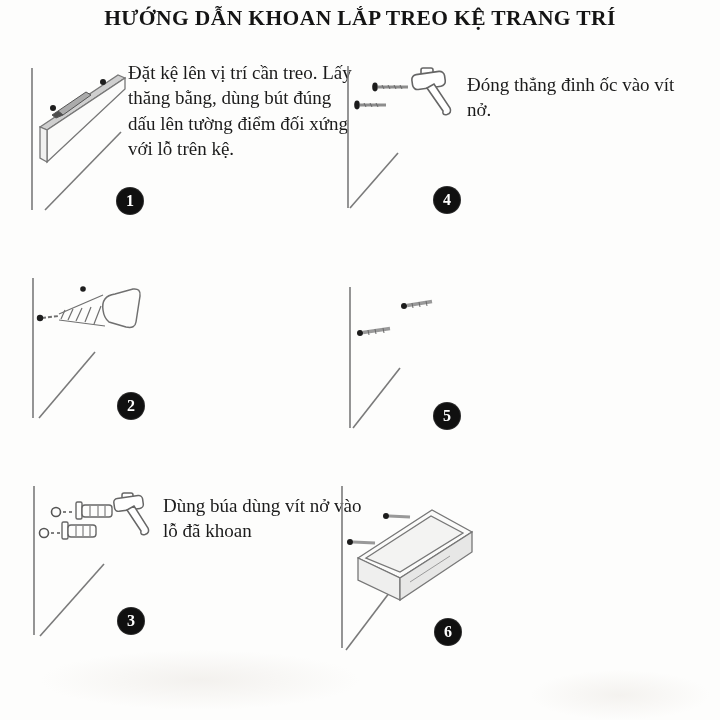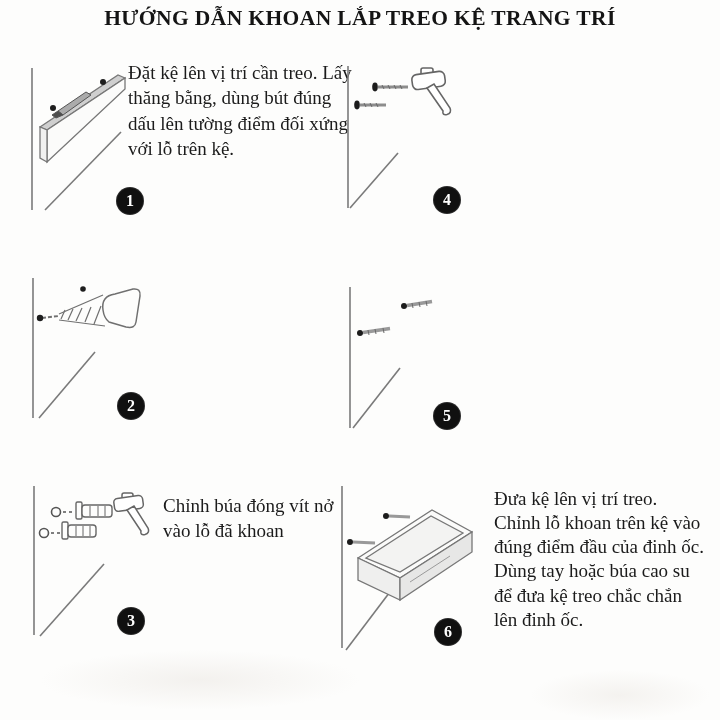--- a/index.html
+++ b/index.html
@@ -69,20 +69,21 @@
         <ellipse cx="17" cy="47" rx="2.8" ry="4.4" fill="#1c1c1c"></ellipse>
         <line x1="20" y1="47" x2="46" y2="47" stroke="#8d8d8d" stroke-width="3"></line>
         <path d="M24,45 l2,4 M30,45 l2,4 M36,45 l2,4" stroke="#666" stroke-width="1"></path>
       </g>
       <g transform="translate(72,12)" fill="#fff" stroke="#666" stroke-width="1.6">
         <rect x="9" y="-2" width="12" height="7" rx="2"></rect>
         <rect x="0" y="3" width="33" height="15" rx="5" transform="rotate(-8 16 10)"></rect>
         <path d="M15,18 L22,14 L38,38 Q40,43 35,44.5 Q30,45.5 31,41 Z"></path>
       </g>
     </svg>
+    <p class="stext" style="left:467px;top:72px;width:225px">Đóng thẳng đinh ốc vào vít nở.</p>
     <div class="badge" style="left:434px;top:187px">4</div>
   </div>
 
   <div class="step">
     <svg class="illus" style="left:25px;top:270px" width="140" height="158" viewBox="0 0 140 158">
       <g stroke="#7a7a7a" stroke-width="1.6" fill="none">
         <path d="M8,8 V148"></path>
           <path d="M14,148 L70,82"></path>
       </g>
       <g fill="none" stroke="#707070" stroke-width="1.5">
@@ -140,21 +141,21 @@
         <rect x="40" y="44" width="6" height="17" rx="1.5"></rect>
         <rect x="46" y="47" width="28" height="12" rx="3"></rect>
         <path d="M54,48 v10 M61,48 v10 M68,48 v10" stroke-width="1"></path>
       </g>
       <g transform="translate(92,16)" fill="#fff" stroke="#666" stroke-width="1.5">
         <rect x="8" y="-1" width="11" height="6" rx="2"></rect>
         <rect x="0" y="3" width="29" height="13" rx="4" transform="rotate(-8 14 9)"></rect>
         <path d="M13,16 L20,12 L34,34 Q36,39 31,40.5 Q26,41.5 27,37 Z"></path>
       </g>
     </svg>
-    <p class="stext" style="left:163px;top:493px;width:202px">Chỉnh búa đóng vít nở vào lỗ đã khoan</p>
+    <p class="stext" style="left:163px;top:493px;width:202px">Dùng búa dùng vít nở vào lỗ đã khoan</p>
     <div class="badge" style="left:118px;top:608px">3</div>
   </div>
 
   <div class="step">
     <svg class="illus" style="left:330px;top:478px" width="168" height="188" viewBox="0 0 168 188">
       <g stroke="#7a7a7a" stroke-width="1.6" fill="none">
         <path d="M12,8 V170"></path>
           <path d="M16,172 L72,98"></path>
       </g>
       <g stroke="#777" stroke-width="1.3" fill="#fdfdfc">
@@ -166,16 +167,15 @@
       </g>
       <g>
         <circle cx="56" cy="38" r="3" fill="#1c1c1c"></circle>
         <line x1="59" y1="38" x2="80" y2="39" stroke="#999" stroke-width="3"></line>
       </g>
       <g>
         <circle cx="20" cy="64" r="3" fill="#1c1c1c"></circle>
         <line x1="23" y1="64" x2="45" y2="65" stroke="#999" stroke-width="3"></line>
       </g>
     </svg>
-    <p class="stext" style="left:494px;top:487px;width:214px;line-height:1.27">Đưa kệ lên vị trí treo. Chỉnh lỗ khoan trên kệ vào đúng điểm đầu của đinh ốc. Dùng tay hoặc búa cao su để đưa kệ treo chắc chắn lên đinh ốc.</p>
     <div class="badge" style="left:435px;top:619px">6</div>
   </div>
 </div>
 
 </body></html>

